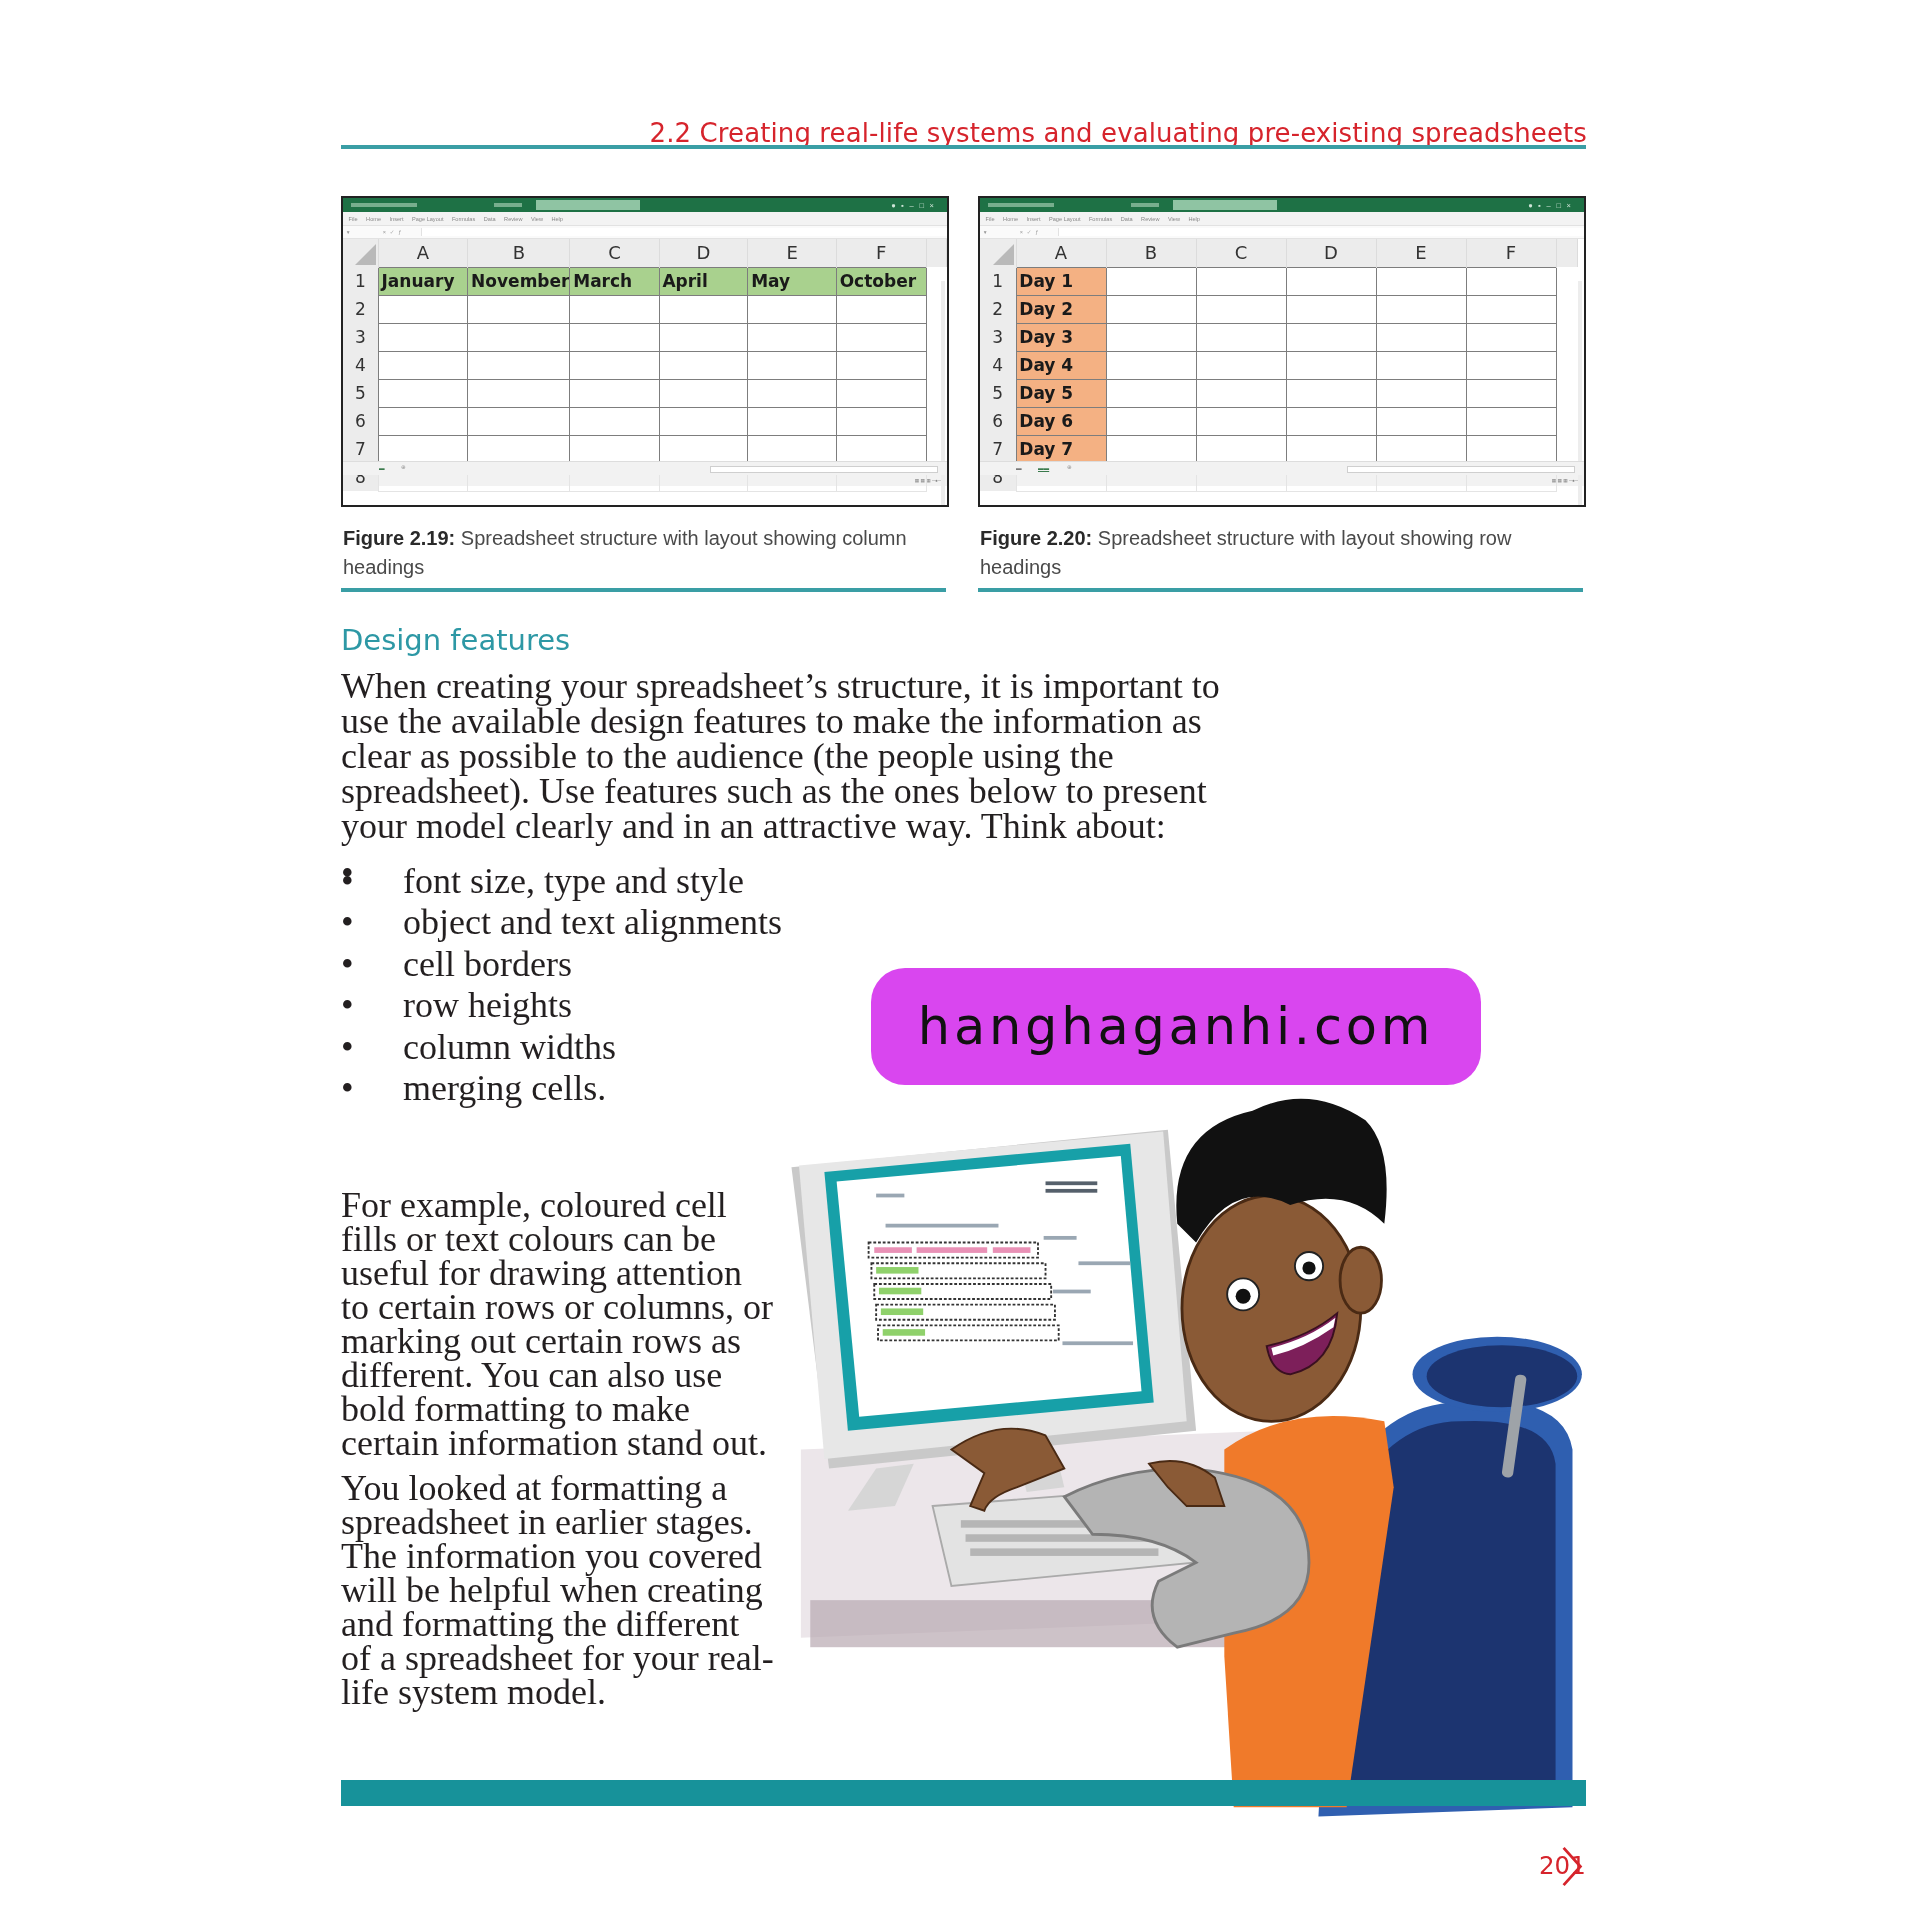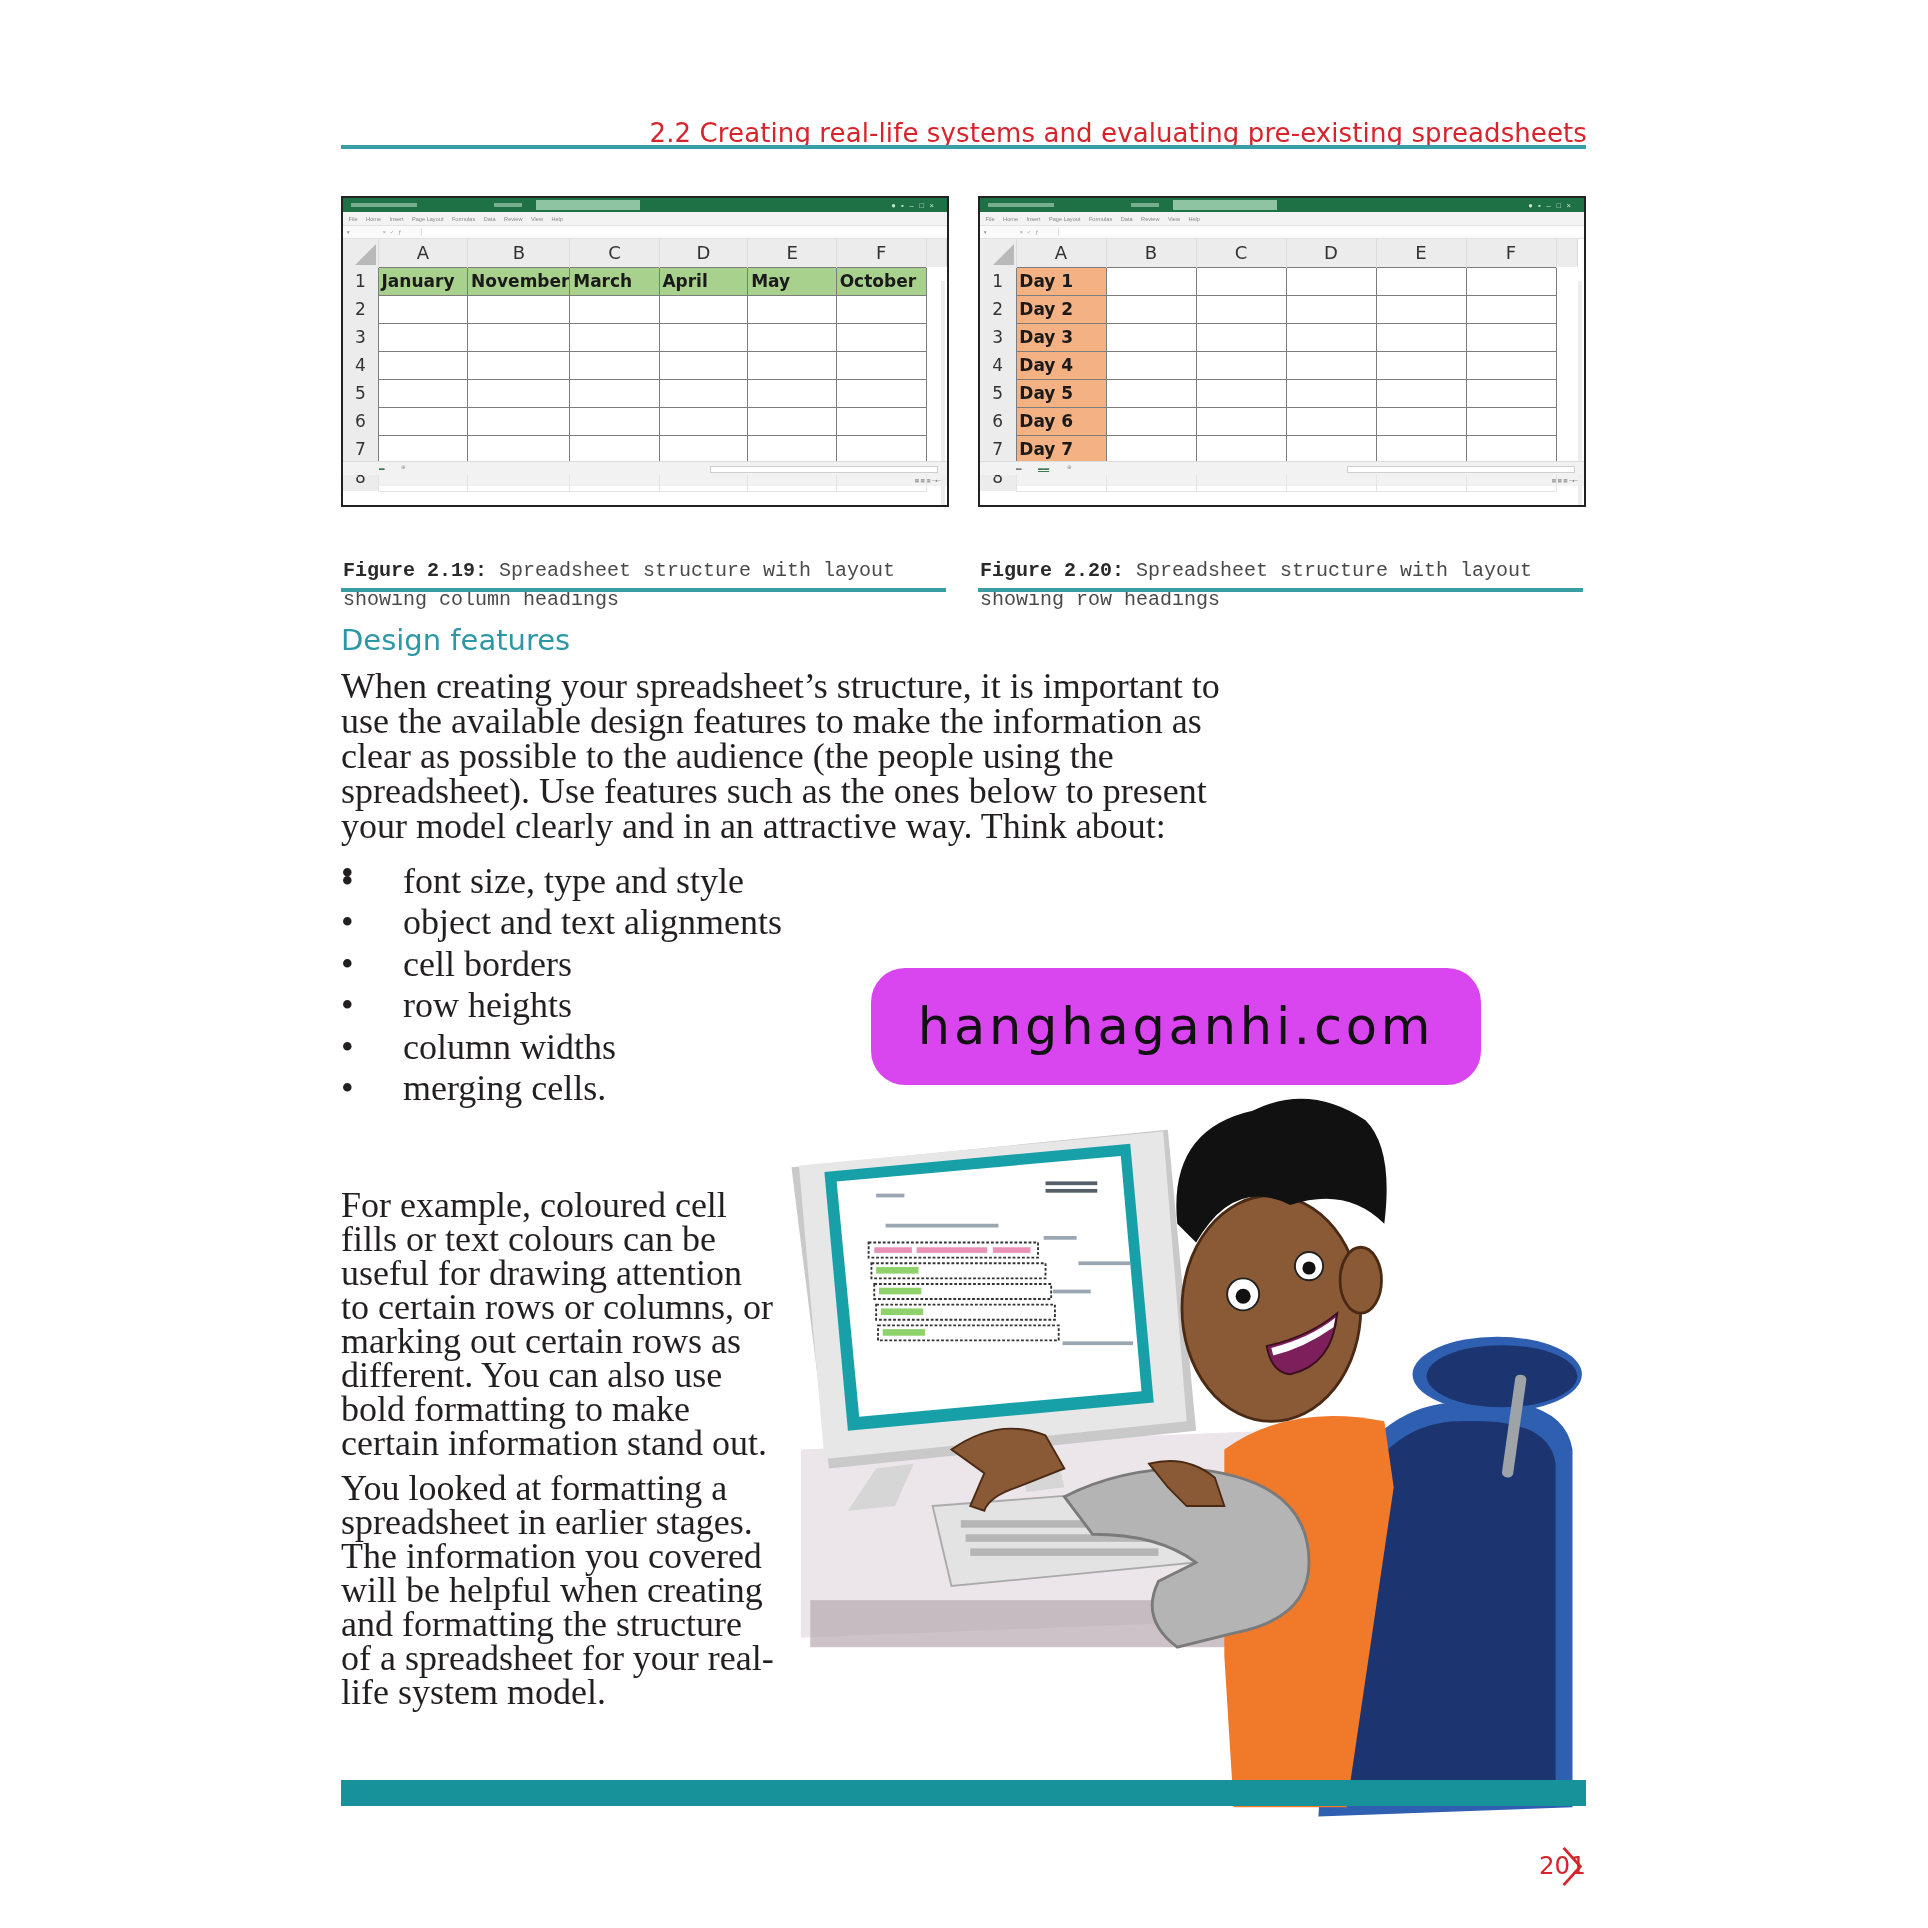--- a/index.html
+++ b/index.html
@@ -46,21 +46,21 @@
   .xl-tabs { height: 13px; background: #f2f2f2; border-top: 0.9px solid #ddd; position: relative; font-size: 5.6px; color: #3a7a4c; }
   .xl-tabs .sheet { position: absolute; left: 36px; top: 2.8px; }
   .xl-tabs .sheet2 { position: absolute; left: 58px; top: 2.8px; text-decoration: underline; }
   .xl-tabs .plus { position: absolute; left: 66px; top: 1.9px; color: #999; }
   .xl-tabs .hscroll { position: absolute; right: 9.4px; top: 3.8px; width: 226px; height: 4.7px; border: 0.9px solid #cfcfcf; background: #fff; }
   .xl-status { height: 11.3px; background: #f2f2f2; font-size: 4.7px; color: #888; display: flex; align-items: center; padding-left: 3.8px; }
   .xl-status .zoomlbl { margin-left: auto; margin-right: 5.6px; }
   .xl-vscroll { position: absolute; right: 1.9px; top: 42px; width: 3.8px; height: 226px; background: #ededed; }
 
   
-  .caption { position: absolute; top: 524px; width: 603px; font-family: Liberation Mono, monospace; font-size: 20px; line-height: 29px; color: #4a4a4a; font-weight: 300; margin-top: 32px; }
+  .caption { position: absolute; top: 524px; width: 603px; font-family: Liberation Sans, sans-serif; font-size: 20px; line-height: 29px; color: #4a4a4a; font-weight: 300; }
   .caption .fig { font-weight: bold; color: #2a2a2a; }
   .cap-rule { position: absolute; top: 588px; width: 605px; height: 3.8px; background: #3a9ea5; }
 
   
   .section-title { position: absolute; left: 341px; top: 623px; font-family: "DejaVu Sans", sans-serif; font-size: 29px; color: #2d98a5; }
   .body-text { font-family: "Liberation Serif", serif; font-size: 36px; color: #231f20; }
   .intro { position: absolute; left: 341px; top: 669px; width: 923px; line-height: 35px; }
   .bullets { position: absolute; left: 341px; top: 856px; width: 847px; margin: 0; padding: 0; list-style: none; }
   .bullets li { position: relative; padding-left: 62px; line-height: 34px; margin-bottom: 7.5px; }
   .bullets li .dot { position: absolute; left: 0; top: 0; width: 19px; }
@@ -367,21 +367,21 @@
   <li style="width:603px"><span class="dot">•</span></li>
   <li><span class="dot">•</span><span>font size, type and style</span></li>
   <li><span class="dot">•</span><span>object and text alignments</span></li>
   <li><span class="dot">•</span><span>cell borders</span></li>
   <li><span class="dot">•</span><span>row heights</span></li>
   <li><span class="dot">•</span><span>column widths</span></li>
   <li><span class="dot">•</span><span>merging cells.</span></li>
 </ul>
 
 <div class="para body-text" style="top:1188px;">For example, coloured cell fills or text colours can be useful for drawing attention to certain rows or columns, or marking out certain rows as different. You can also use bold formatting to make certain information stand out.</div>
-<div class="para body-text" style="top:1471px;">You looked at formatting a spreadsheet in earlier stages. The information you covered will be helpful when creating and formatting the structure of a spreadsheet for your real-life system model.</div>
+<div class="para body-text" style="top:1471px;">You looked at formatting a spreadsheet in earlier stages. The information you covered will be helpful when creating and formatting the different of a spreadsheet for your real-life system model.</div>
 
 <svg class="illus" viewBox="0 0 900 780">
 
   <polygon points="20,380 520,360 520,560 20,580" fill="#ece6ea"></polygon>
   <rect x="30" y="540" width="520" height="50" fill="#b8a8b0" opacity="0.7"></rect>
 
   <polygon points="10,80 410,40 440,360 50,400" fill="#c9c9c9"></polygon>
   <polygon points="18,78 405,42 430,350 45,390" fill="#e7e7e7"></polygon>
   <polygon points="45,85 370,55 395,330 70,360" fill="#17a0a8"></polygon>
   <polygon points="58,95 360,68 382,318 82,345" fill="#ffffff"></polygon>

